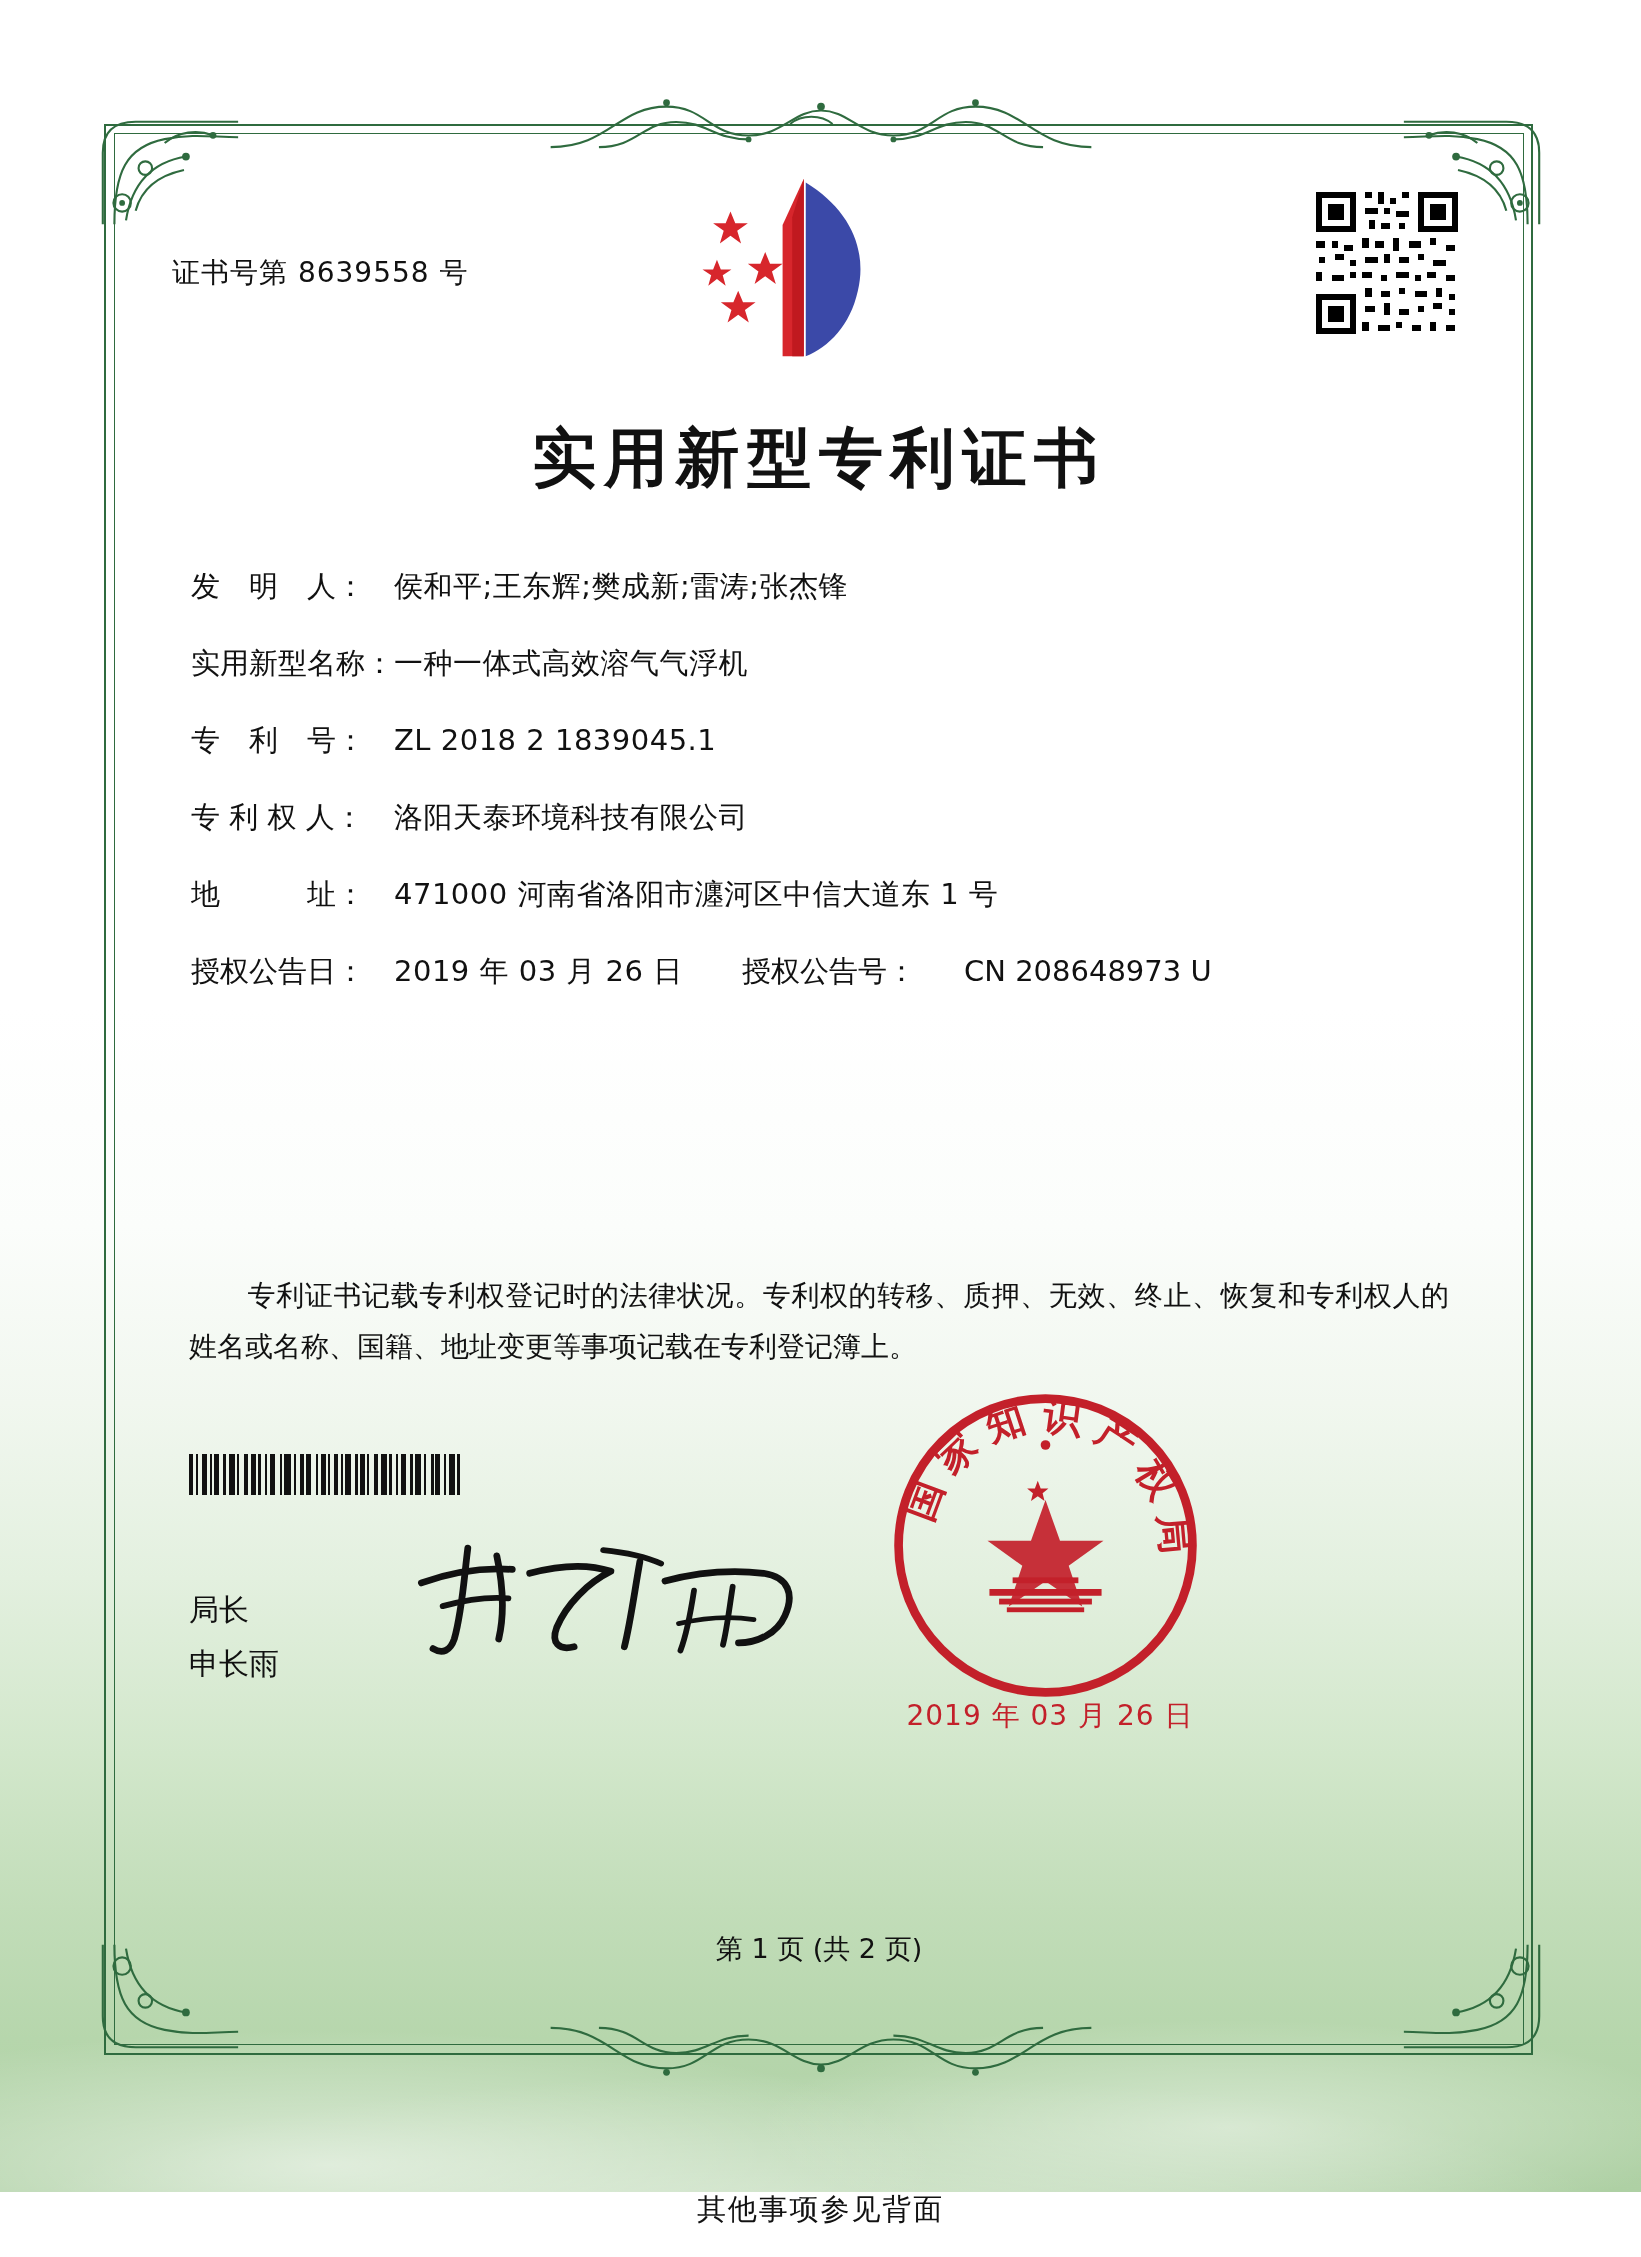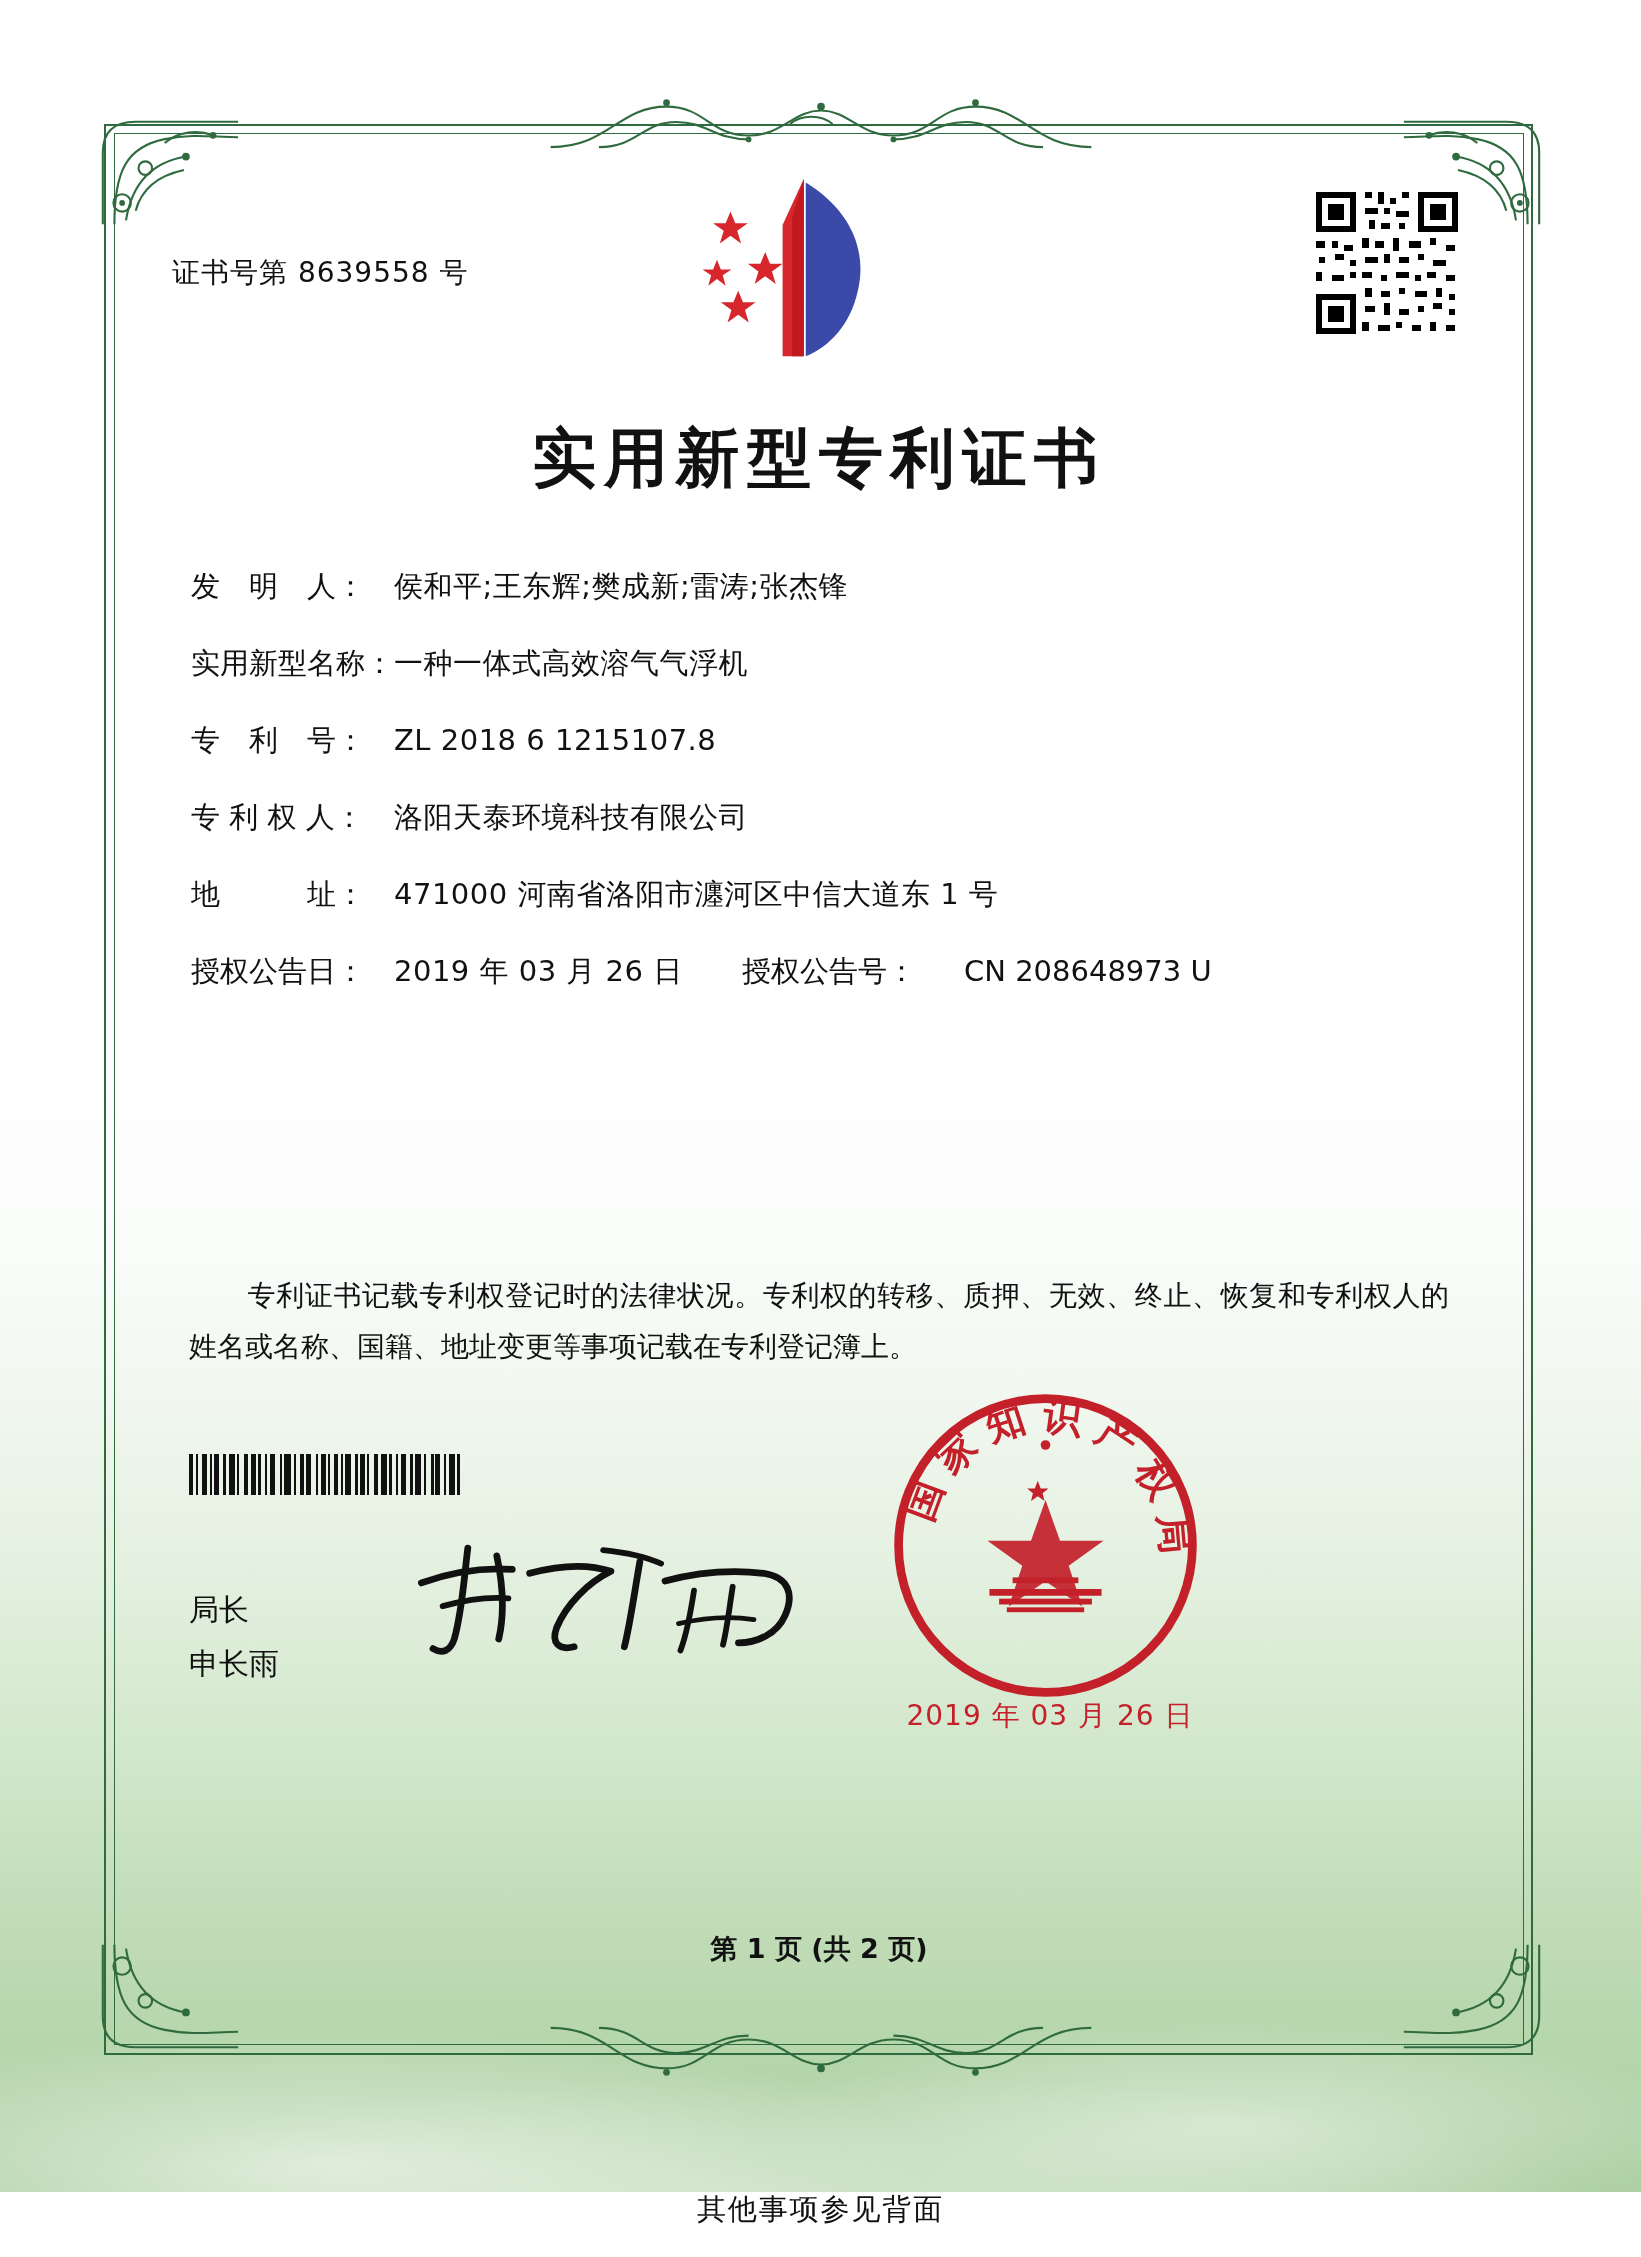--- a/index.html
+++ b/index.html
@@ -230,21 +230,20 @@
   }
 
   .pagefoot {
     position: absolute;
     left: 0; top: 1798px;
     width: 1410px;
     text-align: center;
     font-size: 27px;
     color: #111;
     font-family: "DejaVu Sans", "Liberation Sans", sans-serif;
-    font-weight: bold;
   }
 
   .bottomnote {
     position: absolute;
     left: 0; top: 2190px;
     width: 1641px;
     text-align: center;
     font-size: 29px;
     color: #111;
     font-family: "DejaVu Sans", "Liberation Sans", sans-serif;
@@ -454,21 +453,21 @@
       <div class="field">
         <span class="lbl">发　明　人：</span>
         <span class="val">侯和平;王东辉;樊成新;雷涛;张杰锋</span>
       </div>
       <div class="field">
         <span class="lbl">实用新型名称：</span>
         <span class="val">一种一体式高效溶气气浮机</span>
       </div>
       <div class="field">
         <span class="lbl">专　利　号：</span>
-        <span class="val">ZL 2018 6 1215107.8</span>
+        <span class="val">ZL 2018 2 1839045.1</span>
       </div>
       <div class="field">
         <span class="lbl">专 利 权 人：</span>
         <span class="val">洛阳天泰环境科技有限公司</span>
       </div>
       <div class="field">
         <span class="lbl">地　　　址：</span>
         <span class="val">471000 河南省洛阳市瀍河区中信大道东 1 号</span>
       </div>
       <div class="field split">

